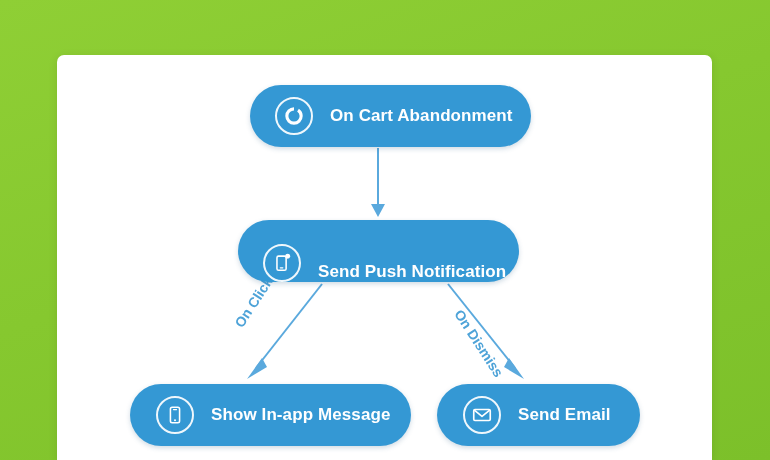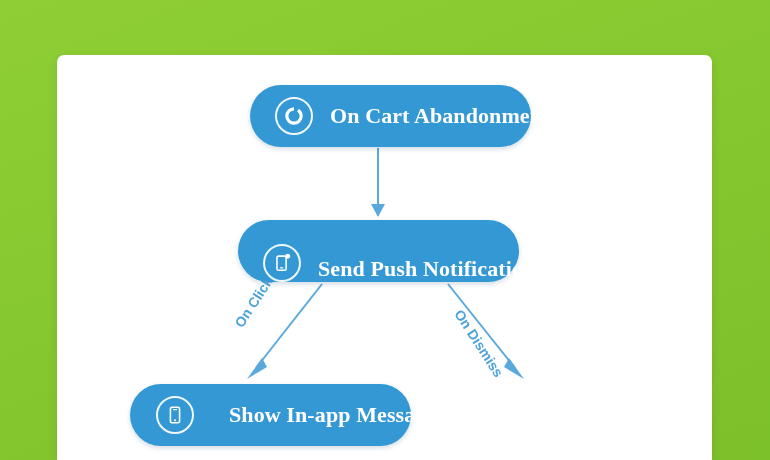--- a/index.html
+++ b/index.html
@@ -60,25 +60,24 @@
     height: 38px;
     border-radius: 50%;
     border: 2px solid rgba(255,255,255,0.92);
     display: flex;
     align-items: center;
     justify-content: center;
     box-sizing: border-box;
   }
   .node-label {
     color: #ffffff;
-    font-size: 22px;
+    font-size: 17px;
     font-weight: bold;
     letter-spacing: 0.1px;
     white-space: nowrap;
-    font-family: Liberation Serif, serif;
   }
 
   #node-trigger {
     left: 250px;
     top: 85px;
     width: 281px;
     height: 62px;
     padding: 0 22px 0 25px;
   }
   #node-trigger .node-label { margin-left: 17px; }
@@ -92,21 +91,21 @@
   }
   #node-push .node-label { margin-left: 17px; }
 
   #node-inapp {
     left: 130px;
     top: 384px;
     width: 281px;
     height: 62px;
     padding: 0 22px 0 26px;
   }
-  #node-inapp .node-label { margin-left: 35px; }
+  #node-inapp .node-label { margin-left: 17px; }
 
   #node-email {
     left: 437px;
     top: 384px;
     width: 203px;
     height: 62px;
     padding: 0 22px 0 26px;
   }
   #node-email .node-label { margin-left: 17px; }
 
@@ -185,15 +184,24 @@
       <span class="node-icon">
         <svg width="22" height="22" viewBox="0 0 24 24">
           <rect x="7" y="3.6" width="10" height="16.8" rx="1.9" fill="none" stroke="#ffffff" stroke-width="1.7"></rect>
           <line x1="10.3" y1="6.1" x2="13.7" y2="6.1" stroke="#ffffff" stroke-width="1.3" stroke-linecap="round"></line>
           <circle cx="12" cy="17.6" r="1.1" fill="#ffffff"></circle>
         </svg>
       </span>
       <span class="node-label">Show In-app Message</span>
     </div>
 
+    <div class="node" id="node-email" style="left:380px; top:329px;">
+      <span class="node-icon">
+        <svg width="22" height="22" viewBox="0 0 24 24">
+          <rect x="3" y="6" width="18" height="12" rx="1.3" fill="none" stroke="#ffffff" stroke-width="1.8"></rect>
+          <path d="M3.6 6.8 L12 13.6 L20.4 6.8" fill="none" stroke="#ffffff" stroke-width="1.8" stroke-linejoin="round"></path>
+        </svg>
+      </span>
+      <span class="node-label">Send Email</span>
+    </div>
 
   </div>
 </div>
 
 </body></html>

